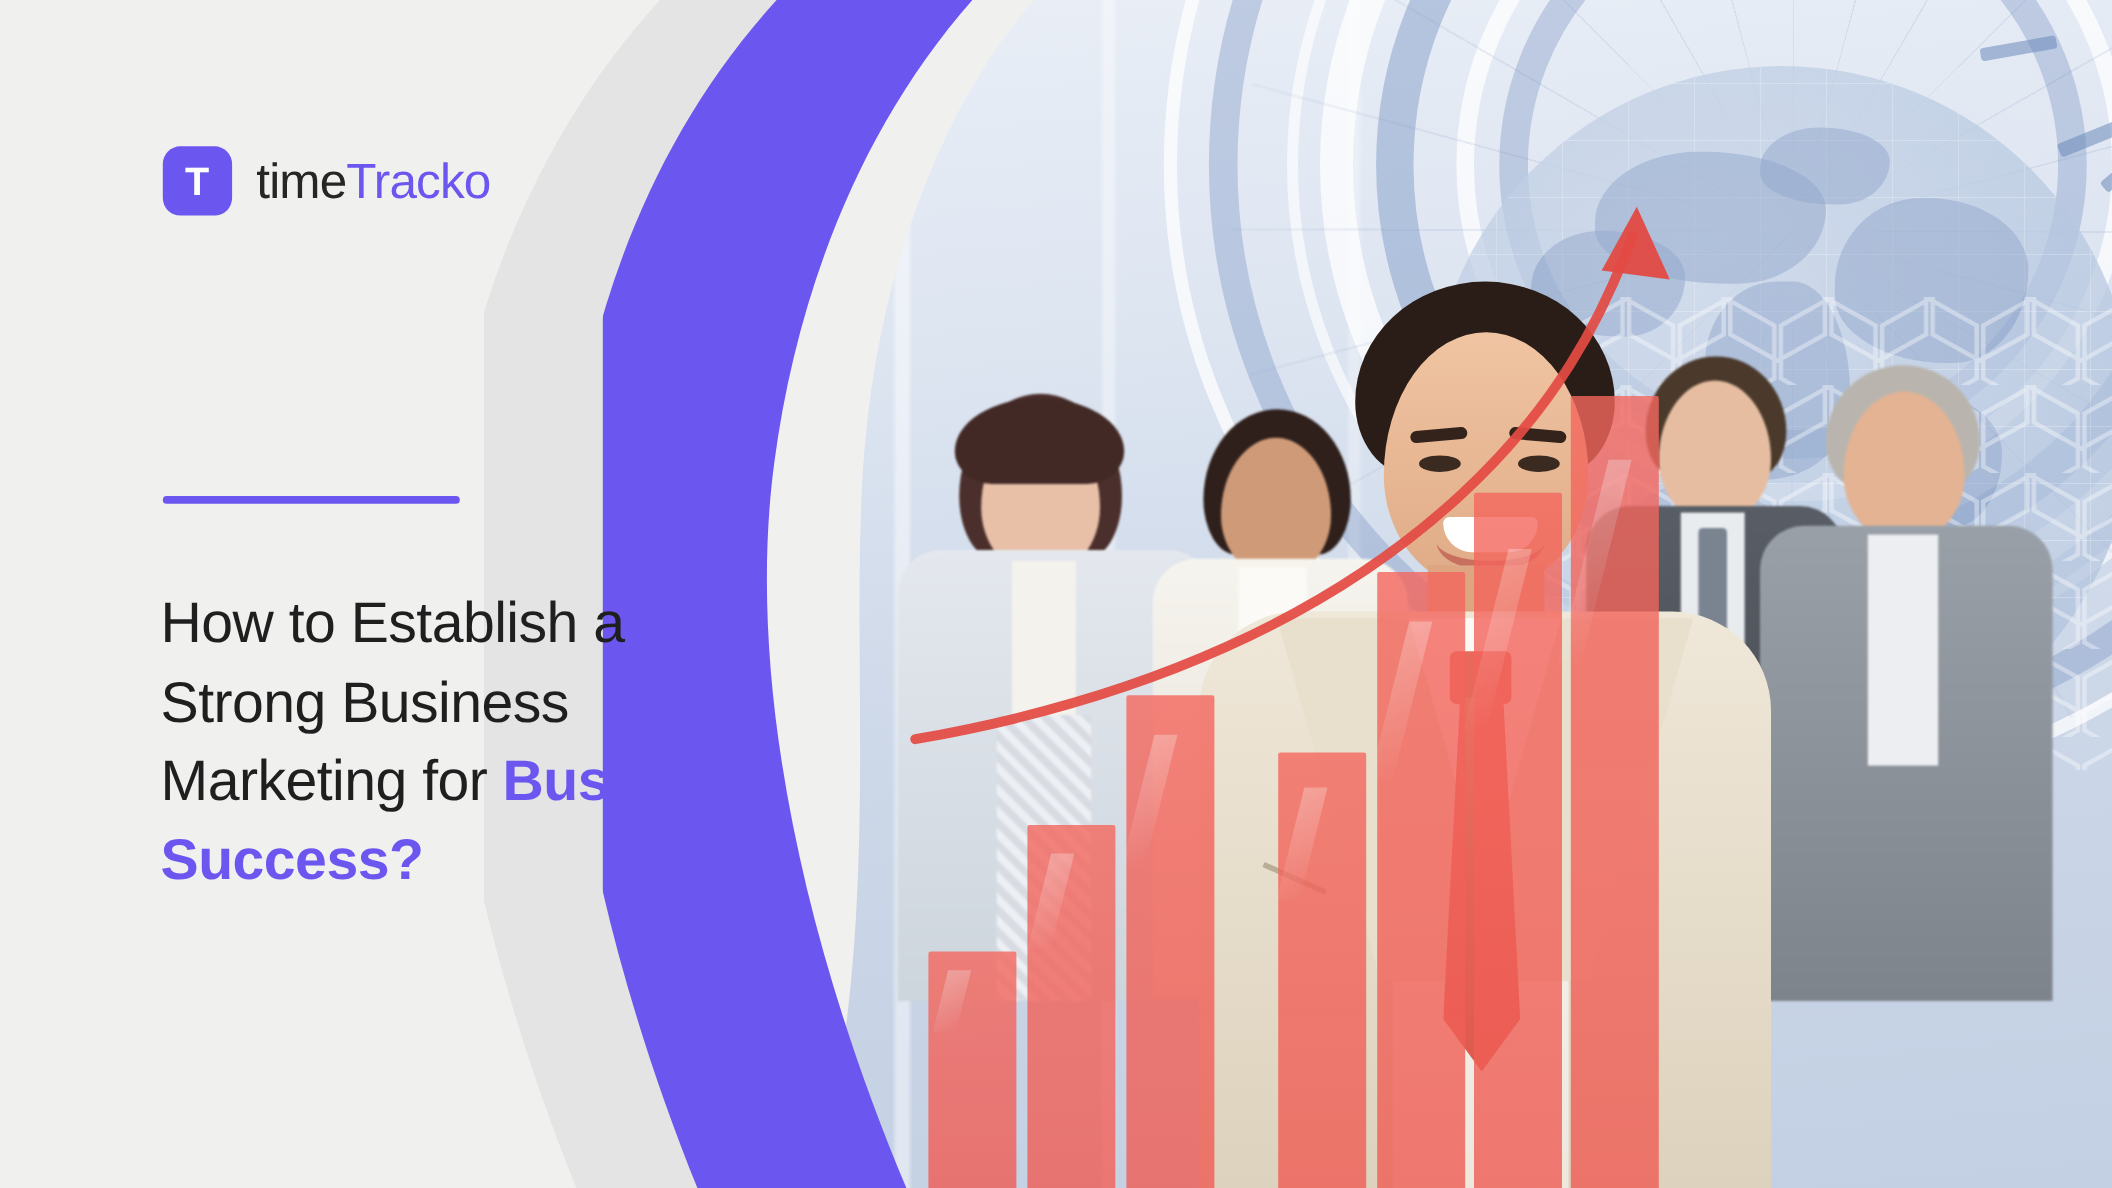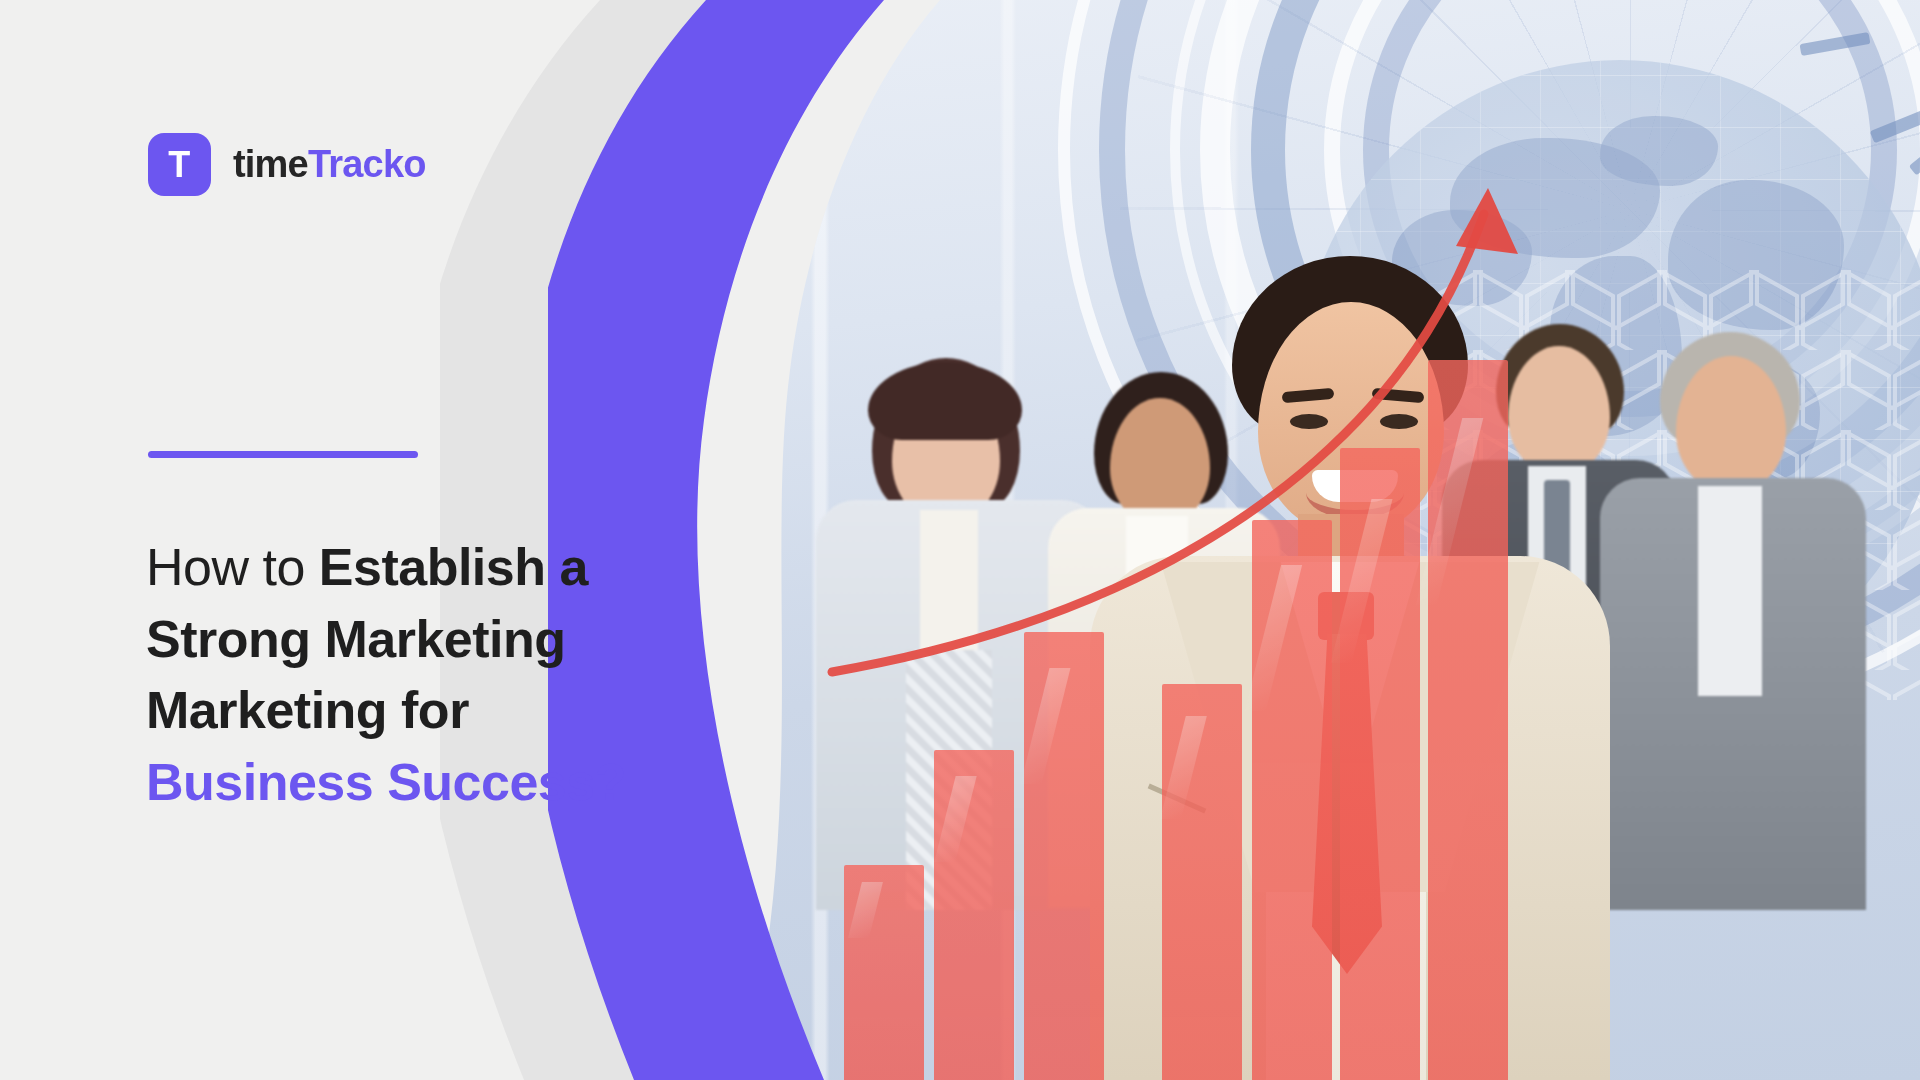--- a/index.html
+++ b/index.html
@@ -116,35 +116,35 @@
   }
 
   
   #left-panel{position:absolute;top:0;left:0;width:740px;height:1080px;}
   #logo{position:absolute;top:133px;left:148px;display:flex;align-items:center;gap:22px;}
   #logo-mark{
     width:63px;height:63px;border-radius:16px;background:#6c56f0;
     display:flex;align-items:center;justify-content:center;
     color:#fff;font-size:36px;font-weight:bold;line-height:1;letter-spacing:.5px;
   }
-  #logo-text{font-size:38px;font-weight:bold;letter-spacing:-.8px;white-space:nowrap;}
+  #logo-text{font-size:45px;font-weight:normal;letter-spacing:-.8px;white-space:nowrap;}
   #logo-text .lt-time{color:#262626;}
   #logo-text .lt-tracko{color:#6c56f0;}
 
   #divider{
     position:absolute;top:451px;left:148px;width:270px;height:7px;
     border-radius:4px;background:#6c56f0;
   }
 
   #headline{
     position:absolute;top:497px;left:146px;width:560px;
     font-size:52px;line-height:1.38;letter-spacing:-.5px;color:#1f1f1f;
   }
   #headline .hl-light{font-weight:normal;}
-  #headline .hl-bold{font-weight:bold;}
+  #headline .hl-bold{font-weight:normal;}
   #headline .hl-accent{font-weight:bold;color:#6c56f0;}
 </style>
 </head>
 <body>
 
 <div id="stage">
 
   <div id="photo-panel">
     <div class="photo-bg"></div>
     <div class="panel-stripes"></div>
@@ -275,19 +275,19 @@
       </div>
       <div id="logo-text">
         <span class="lt-time">time</span><span class="lt-tracko">Tracko</span>
       </div>
     </div>
 
     <div id="divider"></div>
 
     <h1 id="headline">
       <span class="hl-light">How to </span><span class="hl-bold">Establish a</span>
-      <span class="hl-bold">Strong Marketing</span>
+      <span class="hl-bold">Strong Business</span>
       <span class="hl-bold">Marketing for</span>
       <span class="hl-accent">Business Success?</span>
     </h1>
 
   </div>
 </div>
 
 </body></html>

